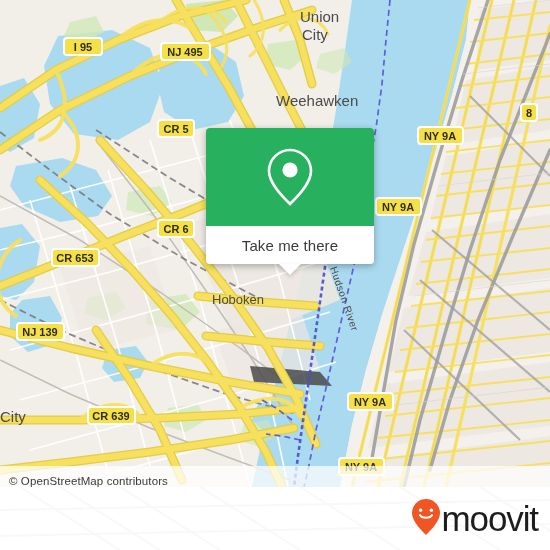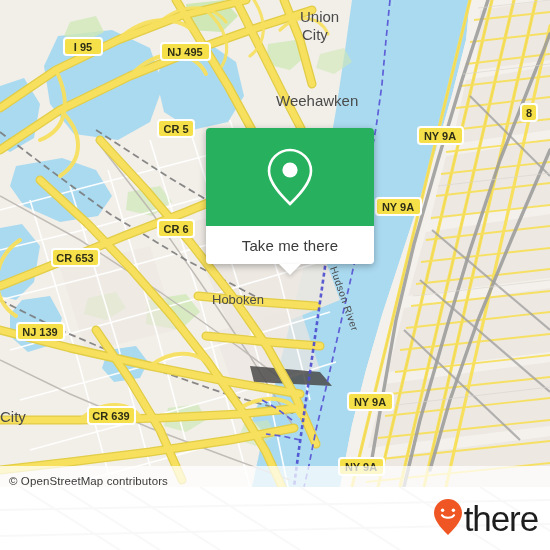--- a/index.html
+++ b/index.html
@@ -494,17 +494,17 @@
 
     <div class="brand">
       <span>
         <svg width="30" height="38" viewBox="0 0 30 38">
           <path d="M15 1 C7.3 1 1 7.3 1 15 C1 24.2 12 33.5 15 37 C18 33.5 29 24.2 29 15 C29 7.3 22.7 1 15 1 Z" fill="#ef5623"></path>
           <circle cx="9.6" cy="12.2" r="1.7" fill="#ffffff"></circle>
           <circle cx="20.4" cy="12.2" r="1.7" fill="#ffffff"></circle>
           <path d="M9 17.2 C11 20.6 19 20.6 21 17.2" fill="none" stroke="#ffffff" stroke-width="2.1" stroke-linecap="round"></path>
         </svg>
       </span>
-      <span class="brand-word">there</span>
+      <span class="brand-word">moovit</span>
     </div>
   </div>
 
 </div>
 
 </body></html>

